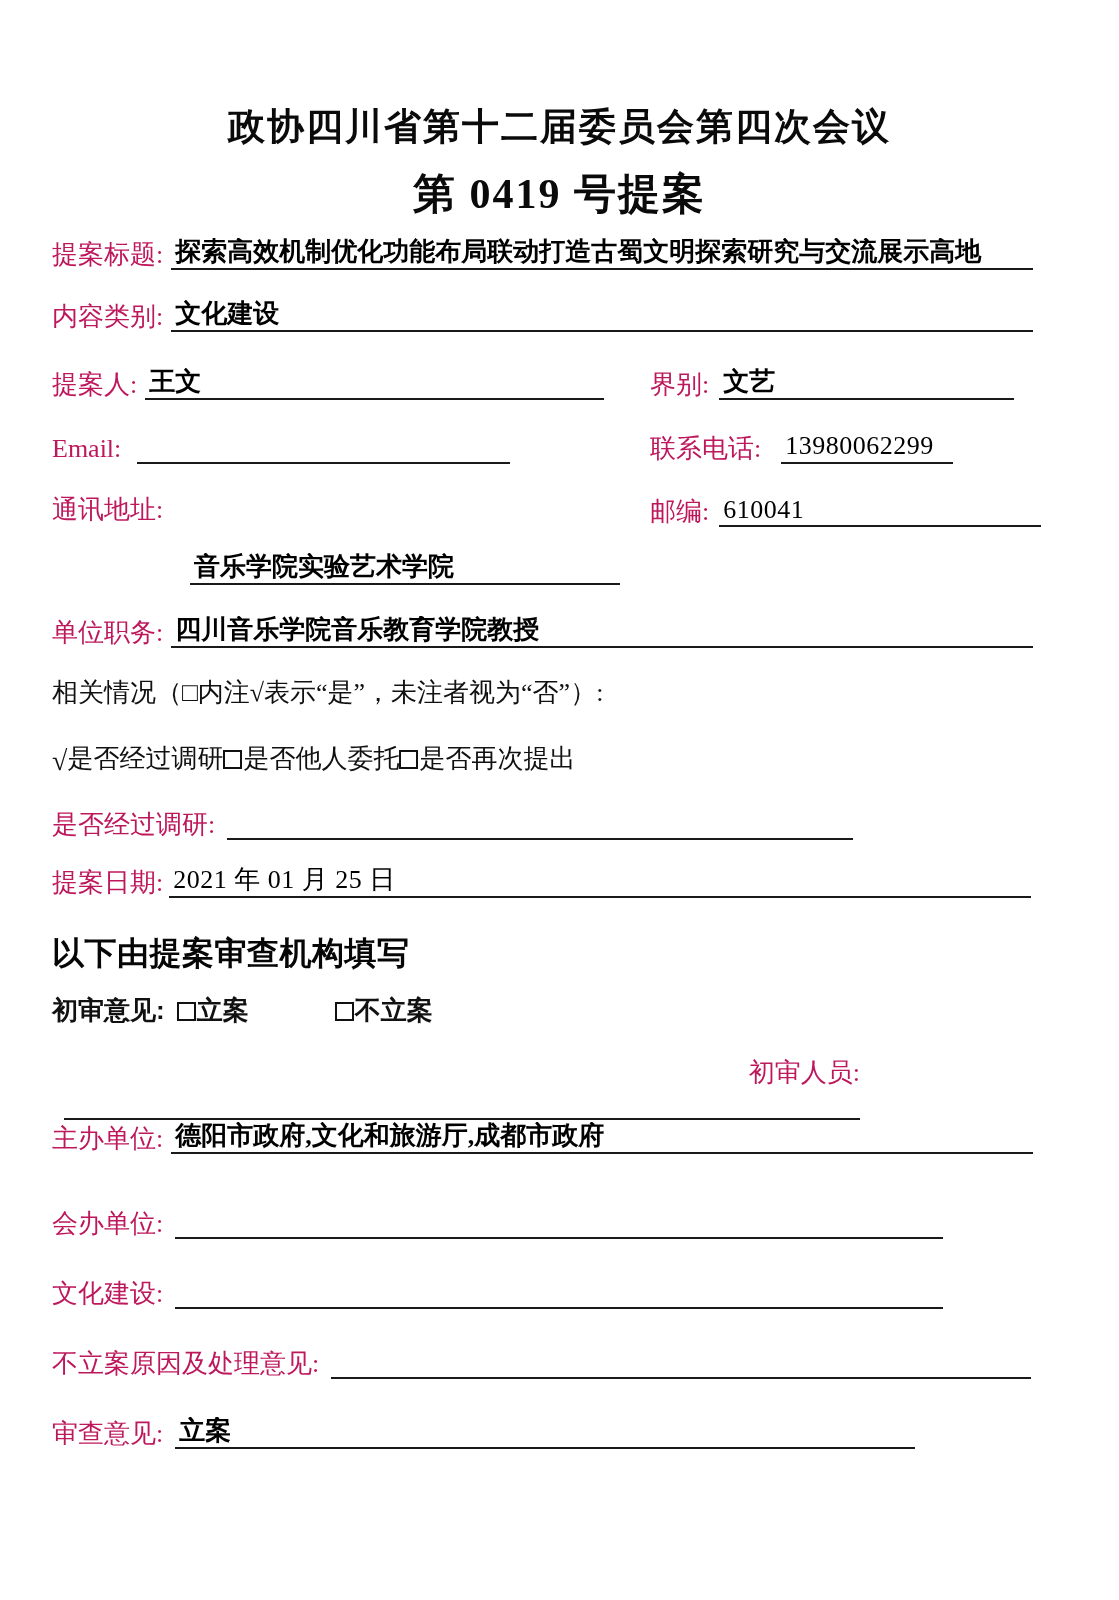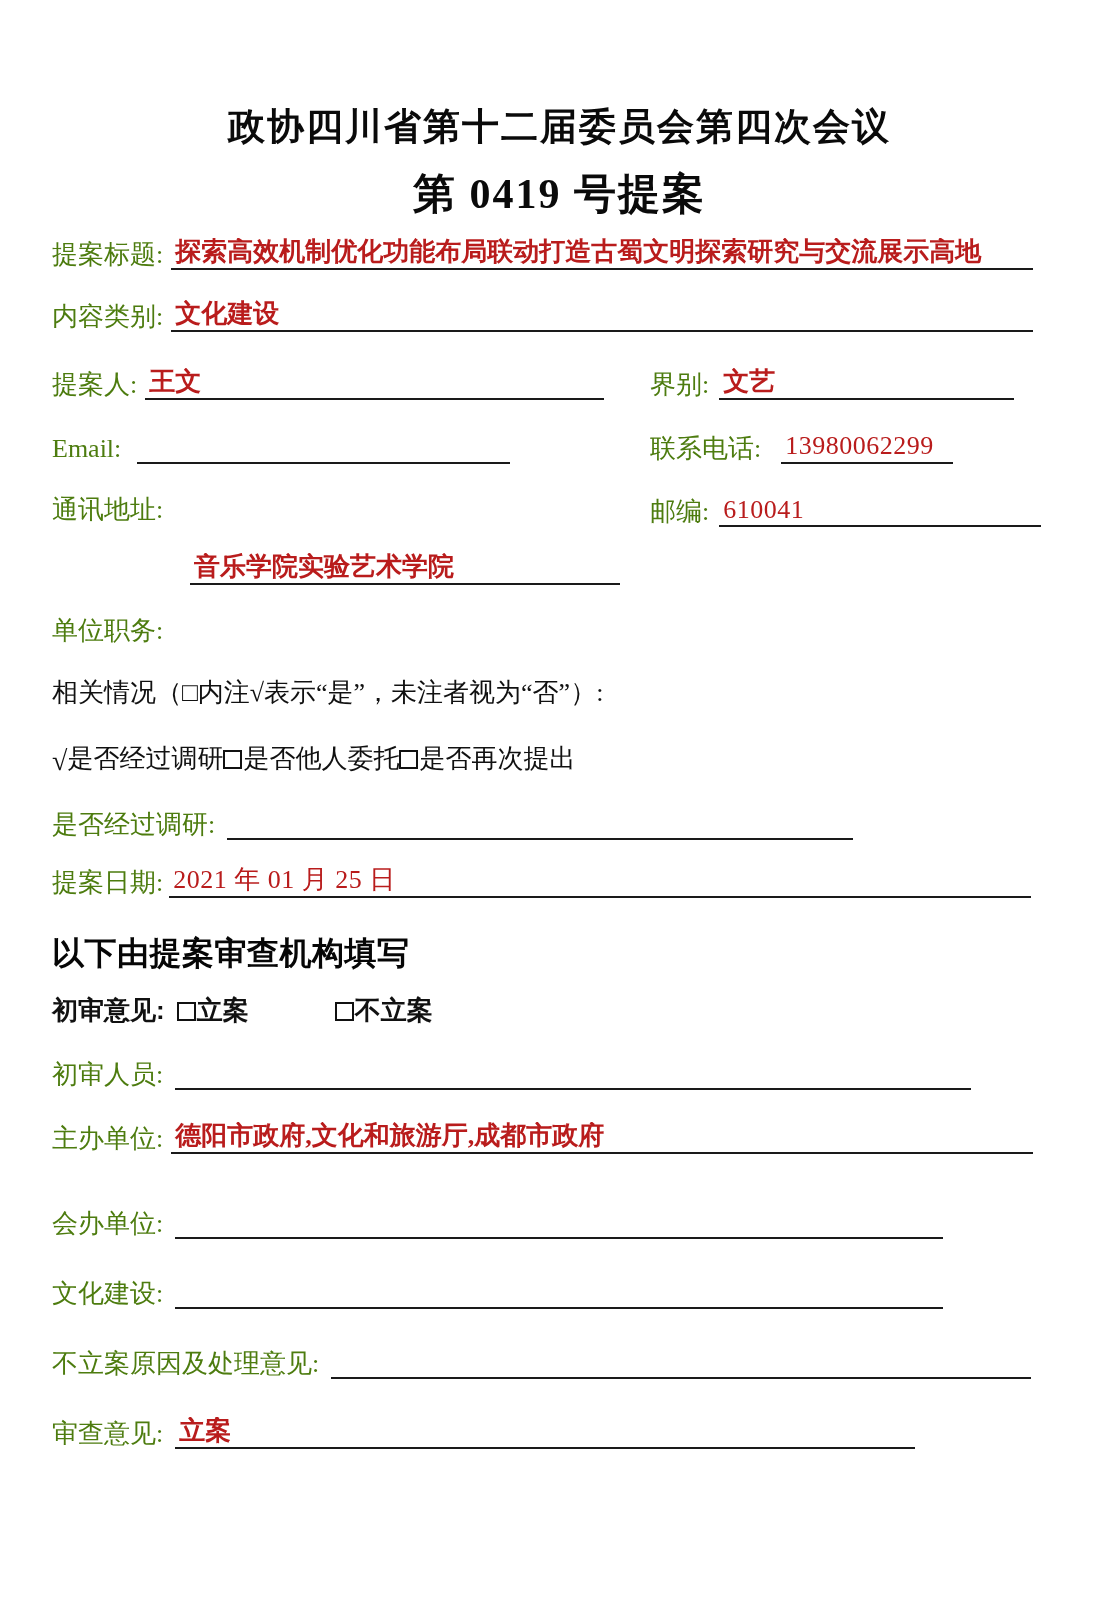--- a/index.html
+++ b/index.html
@@ -32,27 +32,27 @@
   
   .row {
     position: absolute;
     display: flex;
     align-items: flex-end;
     white-space: nowrap;
   }
   .label {
     font-size: 26px;
     line-height: 30px;
-    color: #4d7c0f;
+    color: #be185d;
     flex: none;
   }
   .value {
     font-size: 26px;
     line-height: 30px;
-    color: #b91c1c;
+    color: #000000;
     flex: none;
     padding-left: 4px;
   }
   
   .field {
     border-bottom: 2.2px solid #1a1a1a;
     height: 32px;
     box-sizing: border-box;
     display: flex;
     align-items: flex-end;
@@ -170,20 +170,23 @@
 </div>
 
 <div class="row" style="left:190px; top:553px;">
   <span class="field" style="width:430px;">
     <span class="value ink">音乐学院实验艺术学院</span>
   </span>
 </div>
 
 <div class="row" style="left:52px; top:616px;">
   <span class="label">单位职务:</span>
+  <span class="field" style="width:862px; margin-left:8px;">
+    <span class="value ink">四川音乐学院音乐教育学院教授</span>
+  </span>
 </div>
 
 <div class="inline-row" style="left:52px; top:678px;">相关情况（□内注√表示“是”，未注者视为“否”）:</div>
 
 <div class="inline-row" style="left:52px; top:744px;">
   <span><span class="checkmark">√</span><span>是否经过调研</span></span><span><span class="checkbox"></span><span>是否他人委托</span></span><span><span class="checkbox"></span><span>是否再次提出</span></span>
 </div>
 
 <div class="row" style="left:52px; top:808px;">
   <span class="label">是否经过调研:</span>
@@ -198,21 +201,21 @@
     <span class="value num">2021 年 01 月 25 日</span>
   </span>
 </div>
 
 <div class="heiti" id="section-header">以下由提案审查机构填写</div>
 
 <div class="inline-row heiti" style="left:52px; top:995px; font-size:26px;">
   <span>初审意见:</span><span style="display:inline-block;width:12px;"></span><span><span class="checkbox"></span><span>立案</span></span><span style="display:inline-block;width:86px;"></span><span><span class="checkbox"></span><span>不立案</span></span>
 </div>
 
-<div class="row" style="left:52px; top:1058px;">
+<div class="row" style="left:52px; top:1058px;flex-direction:column;">
   <span class="label">初审人员:</span>
   <span class="field" style="width:796px; margin-left:12px;">
     <span class="value ink"></span>
   </span>
 </div>
 
 <div class="row" style="left:52px; top:1122px;">
   <span class="label">主办单位:</span>
   <span class="field" style="width:862px; margin-left:8px;">
     <span class="value ink">德阳市政府,文化和旅游厅,成都市政府</span>

